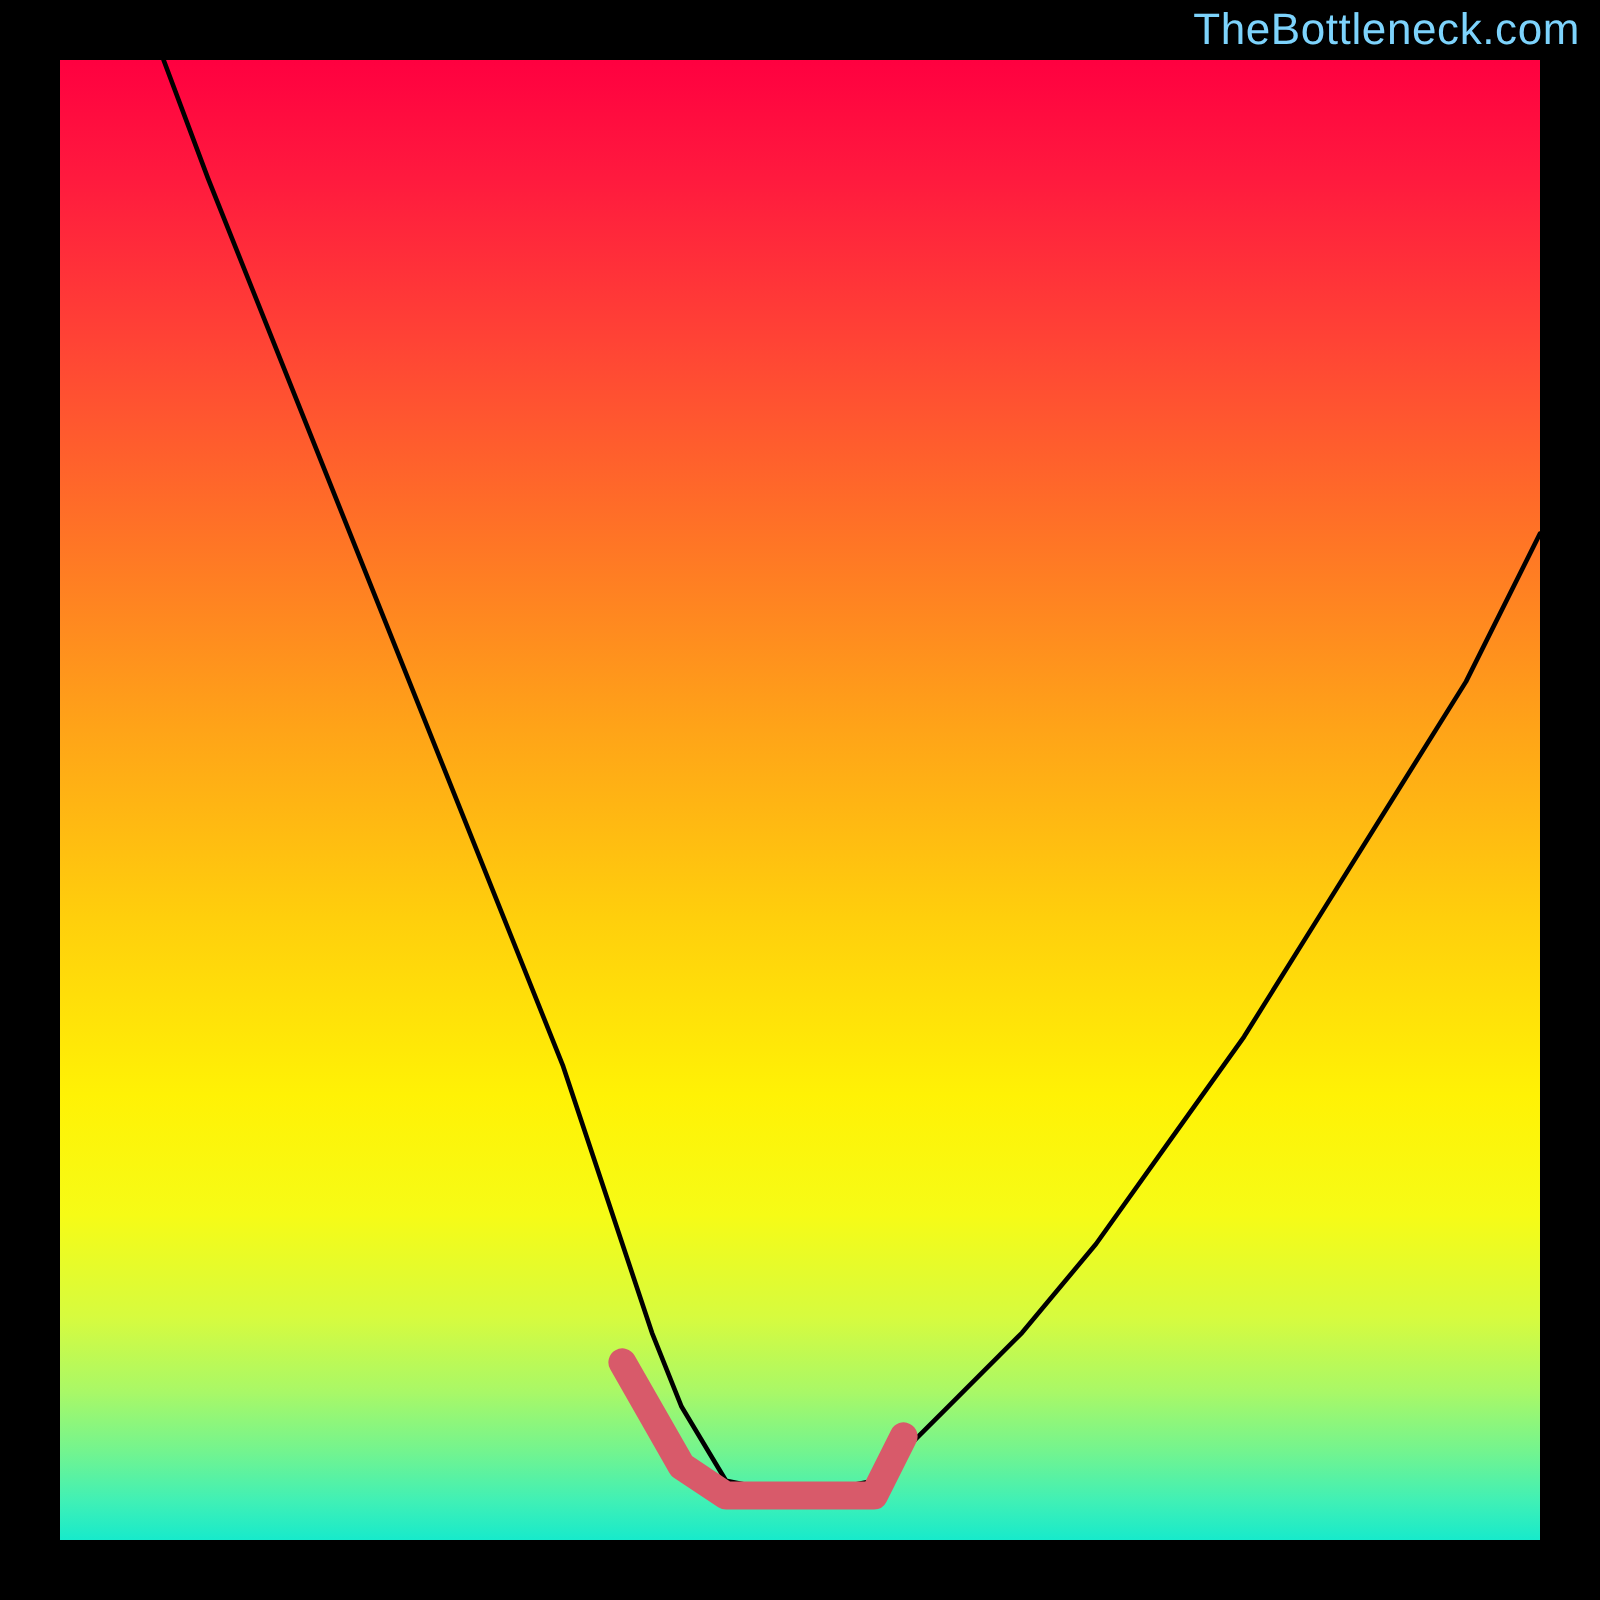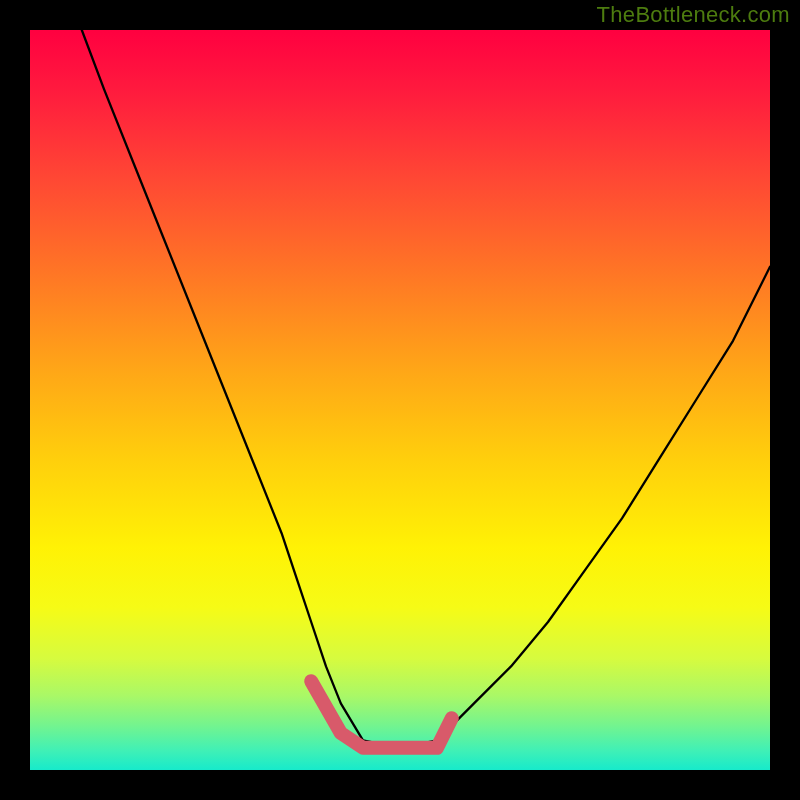--- a/index.html
+++ b/index.html
@@ -14,21 +14,21 @@
   .frame {
     position: relative;
     width: 800px;
     height: 800px;
     background: #000;
   }
   .watermark {
     position: absolute;
     top: 2px;
     right: 10px;
-    color: #4d7c0f;
+    color: #7dd3fc;
     font-size: 22px;
     font-weight: 500;
     letter-spacing: 0.3px;
     pointer-events: none;
     z-index: 20;
     margin-left: 36px;
   }
   .plot-wrap {
     position: absolute;
     left: 30px;

